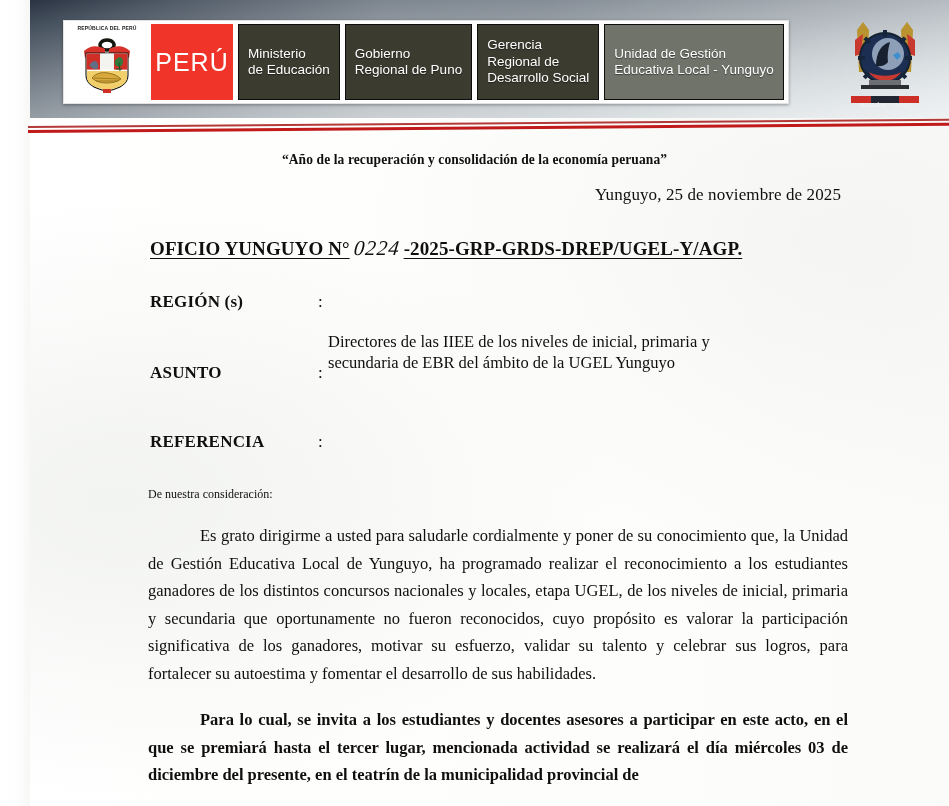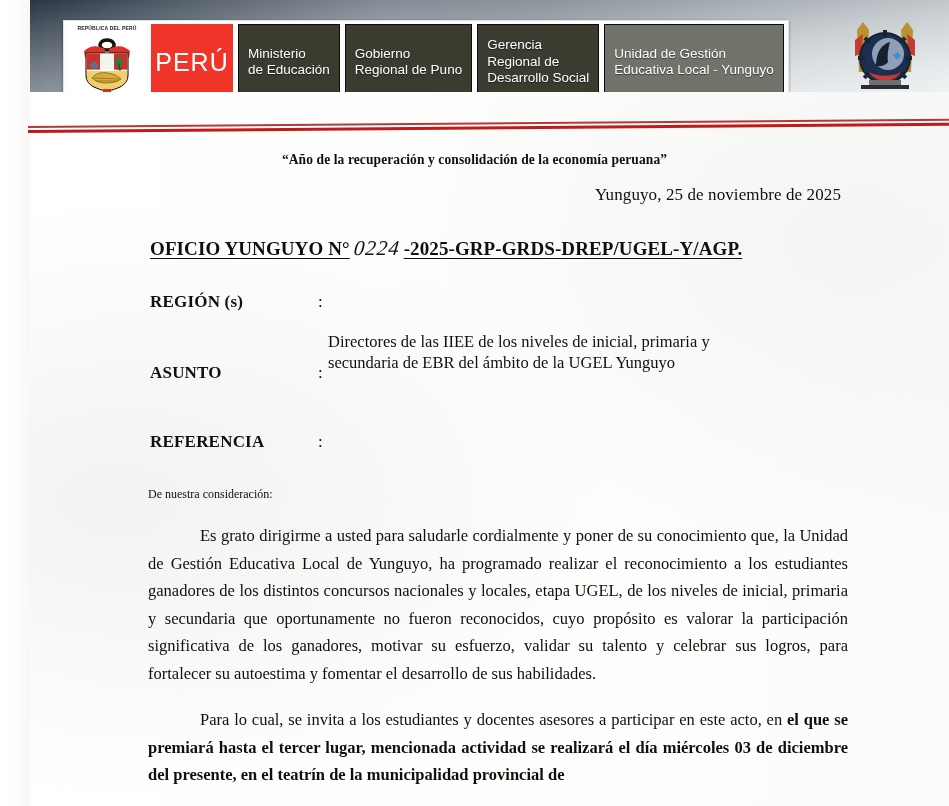--- a/index.html
+++ b/index.html
@@ -37,21 +37,21 @@
     width: 30px; height: 806px;
     background: linear-gradient(90deg, #ffffff 0%, #fdfdfd 60%, #f7f7f6 100%);
   }
 
   
   .banner {
     position: absolute;
     left: 30px;
     top: 0;
     width: 919px;
-    height: 92px;
+    height: 118px;
     background:
       linear-gradient(170deg, #2a3442 0%, #47525f 10%, #79828c 30%, #a9b0b6 52%,
                       #c9ced2 68%, #dadfe2 80%, #e6eaec 90%, #eff2f3 100%);
     overflow: hidden;
   }
   .banner-sheen {
     position: absolute;
     left: 0; top: 0; right: 0; bottom: 0;
     background: linear-gradient(100deg, rgba(255,255,255,0.00) 0%, rgba(255,255,255,0.16) 38%,
                 rgba(255,255,255,0.05) 55%, rgba(255,255,255,0.00) 100%);
@@ -251,21 +251,21 @@
     position: absolute;
     left: 148px;
     width: 700px;
     font-size: 16.5px;
     line-height: 27.5px;
     text-align: justify;
     text-indent: 52px;
   }
   #para-1 { top: 522px; }
   #para-2 { top: 706px; font-weight: bold; }
-  #para-2 .lead { font-weight: 400; }
+  #para-2 .lead { font-weight: 700; }
 </style>
 </head>
 <body>
 
 <div id="page">
 
   <div class="paper"></div>
   <div class="left-edge-shadow"></div>
 
   <div class="banner">

